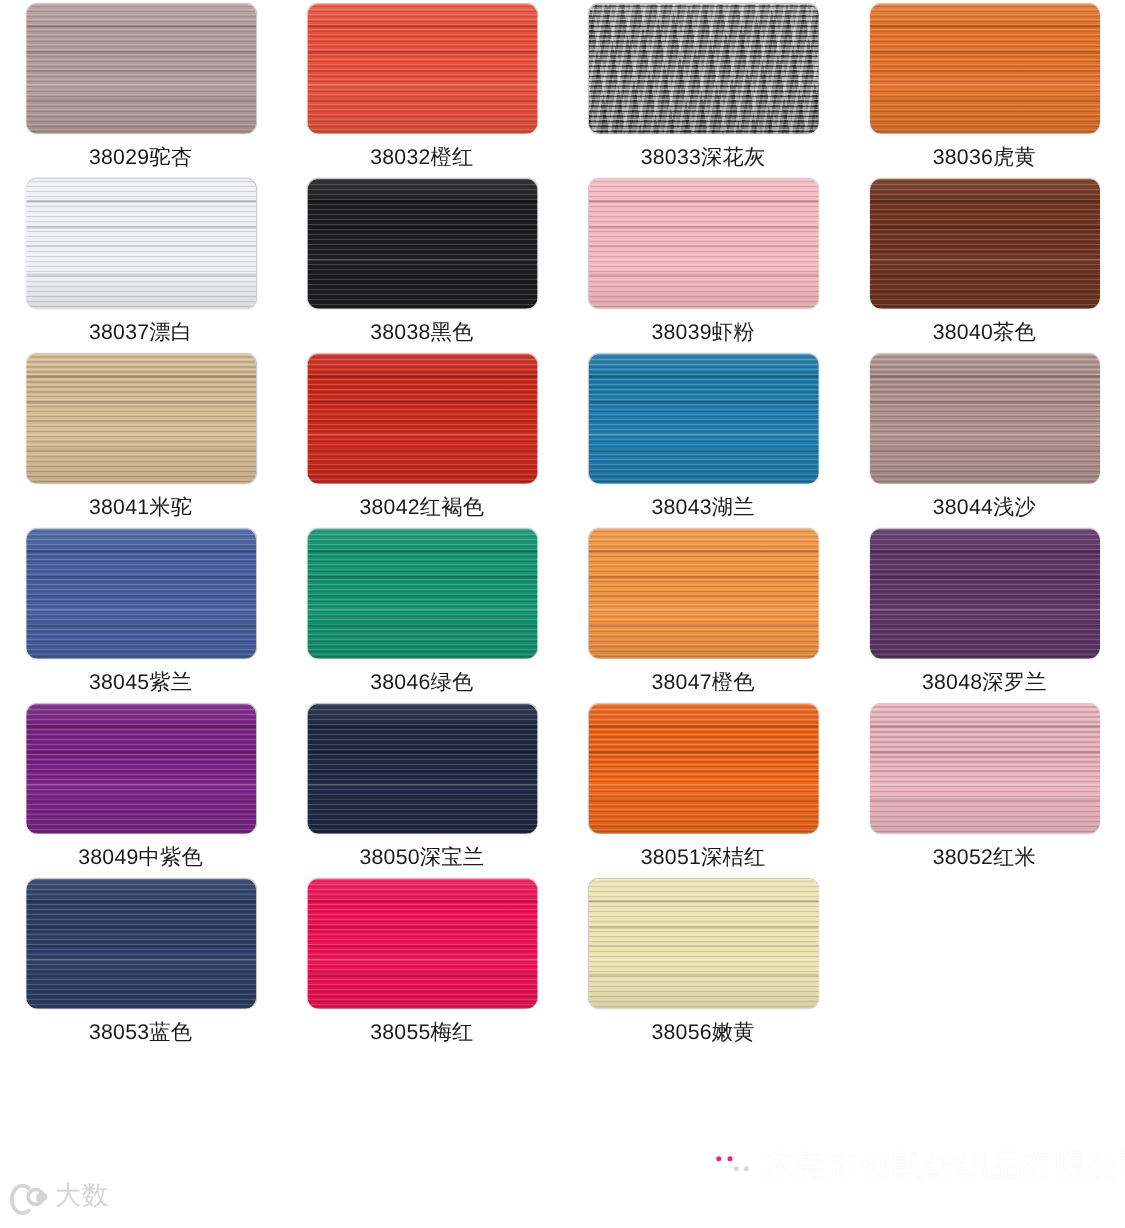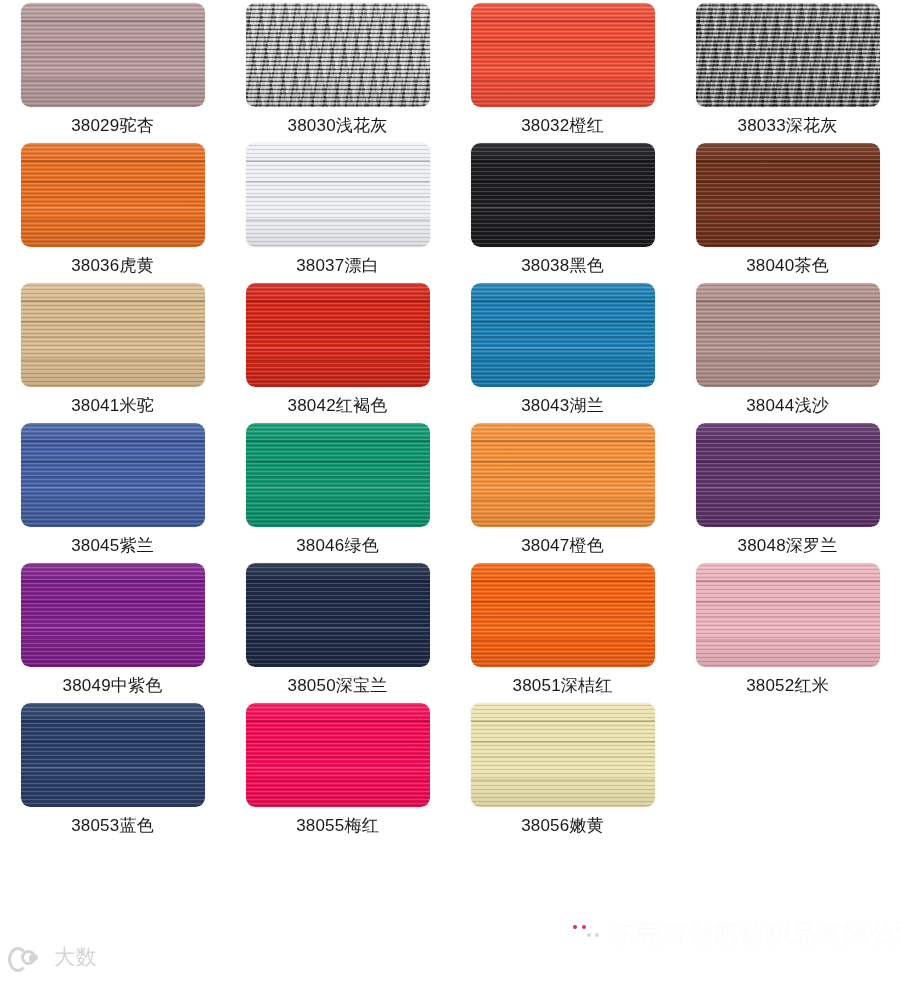--- a/index.html
+++ b/index.html
@@ -217,21 +217,21 @@
     font-family: "Liberation Sans", "DejaVu Sans", sans-serif;
   }
 
   
   #corner-watermark {
     position: absolute;
     left: 8px;
     top: 945px;
     display: flex;
     align-items: center;
-    gap: 16px;
+    gap: 6px;
     opacity: 0.42;
     pointer-events: none;
   }
   #corner-watermark .mark-glyph {
     width: 30px;
     height: 24px;
     position: relative;
     flex: 0 0 auto;
   }
   .mark-glyph .arc {
@@ -272,29 +272,20 @@
     <div class="swatch-cell">
       <div class="swatch-chip">
         <div class="chip-base" style="background: rgb(180, 154, 156);"></div>
         <div class="chip-threads"></div>
         <div class="chip-slubs"></div>
         <div class="chip-shade"></div>
       </div>
       <div class="swatch-label">38029驼杏</div>
     </div>
     <div class="swatch-cell">
-      <div class="swatch-chip chip-heather">
-        <div class="chip-base" style="background: rgb(173, 173, 173);"></div>
-        <div class="chip-threads"></div>
-        <div class="chip-slubs"></div>
-        <div class="chip-shade"></div>
-      </div>
-      <div class="swatch-label">38030浅花灰</div>
-    </div>
-    <div class="swatch-cell">
       <div class="swatch-chip">
         <div class="chip-base" style="background: rgb(232, 80, 60);"></div>
         <div class="chip-threads"></div>
         <div class="chip-slubs"></div>
         <div class="chip-shade"></div>
       </div>
       <div class="swatch-label">38032橙红</div>
     </div>
     <div class="swatch-cell">
       <div class="swatch-chip chip-heather">
@@ -324,20 +315,29 @@
       <div class="swatch-label">38037漂白</div>
     </div>
     <div class="swatch-cell">
       <div class="swatch-chip">
         <div class="chip-base" style="background: rgb(29, 29, 31);"></div>
         <div class="chip-threads"></div>
         <div class="chip-slubs"></div>
         <div class="chip-shade"></div>
       </div>
       <div class="swatch-label">38038黑色</div>
+    </div>
+    <div class="swatch-cell">
+      <div class="swatch-chip">
+        <div class="chip-base" style="background: rgb(245, 183, 191);"></div>
+        <div class="chip-threads"></div>
+        <div class="chip-slubs"></div>
+        <div class="chip-shade"></div>
+      </div>
+      <div class="swatch-label">38039虾粉</div>
     </div>
     <div class="swatch-cell">
       <div class="swatch-chip">
         <div class="chip-base" style="background: rgb(110, 52, 32);"></div>
         <div class="chip-threads"></div>
         <div class="chip-slubs"></div>
         <div class="chip-shade"></div>
       </div>
       <div class="swatch-label">38040茶色</div>
     </div>

